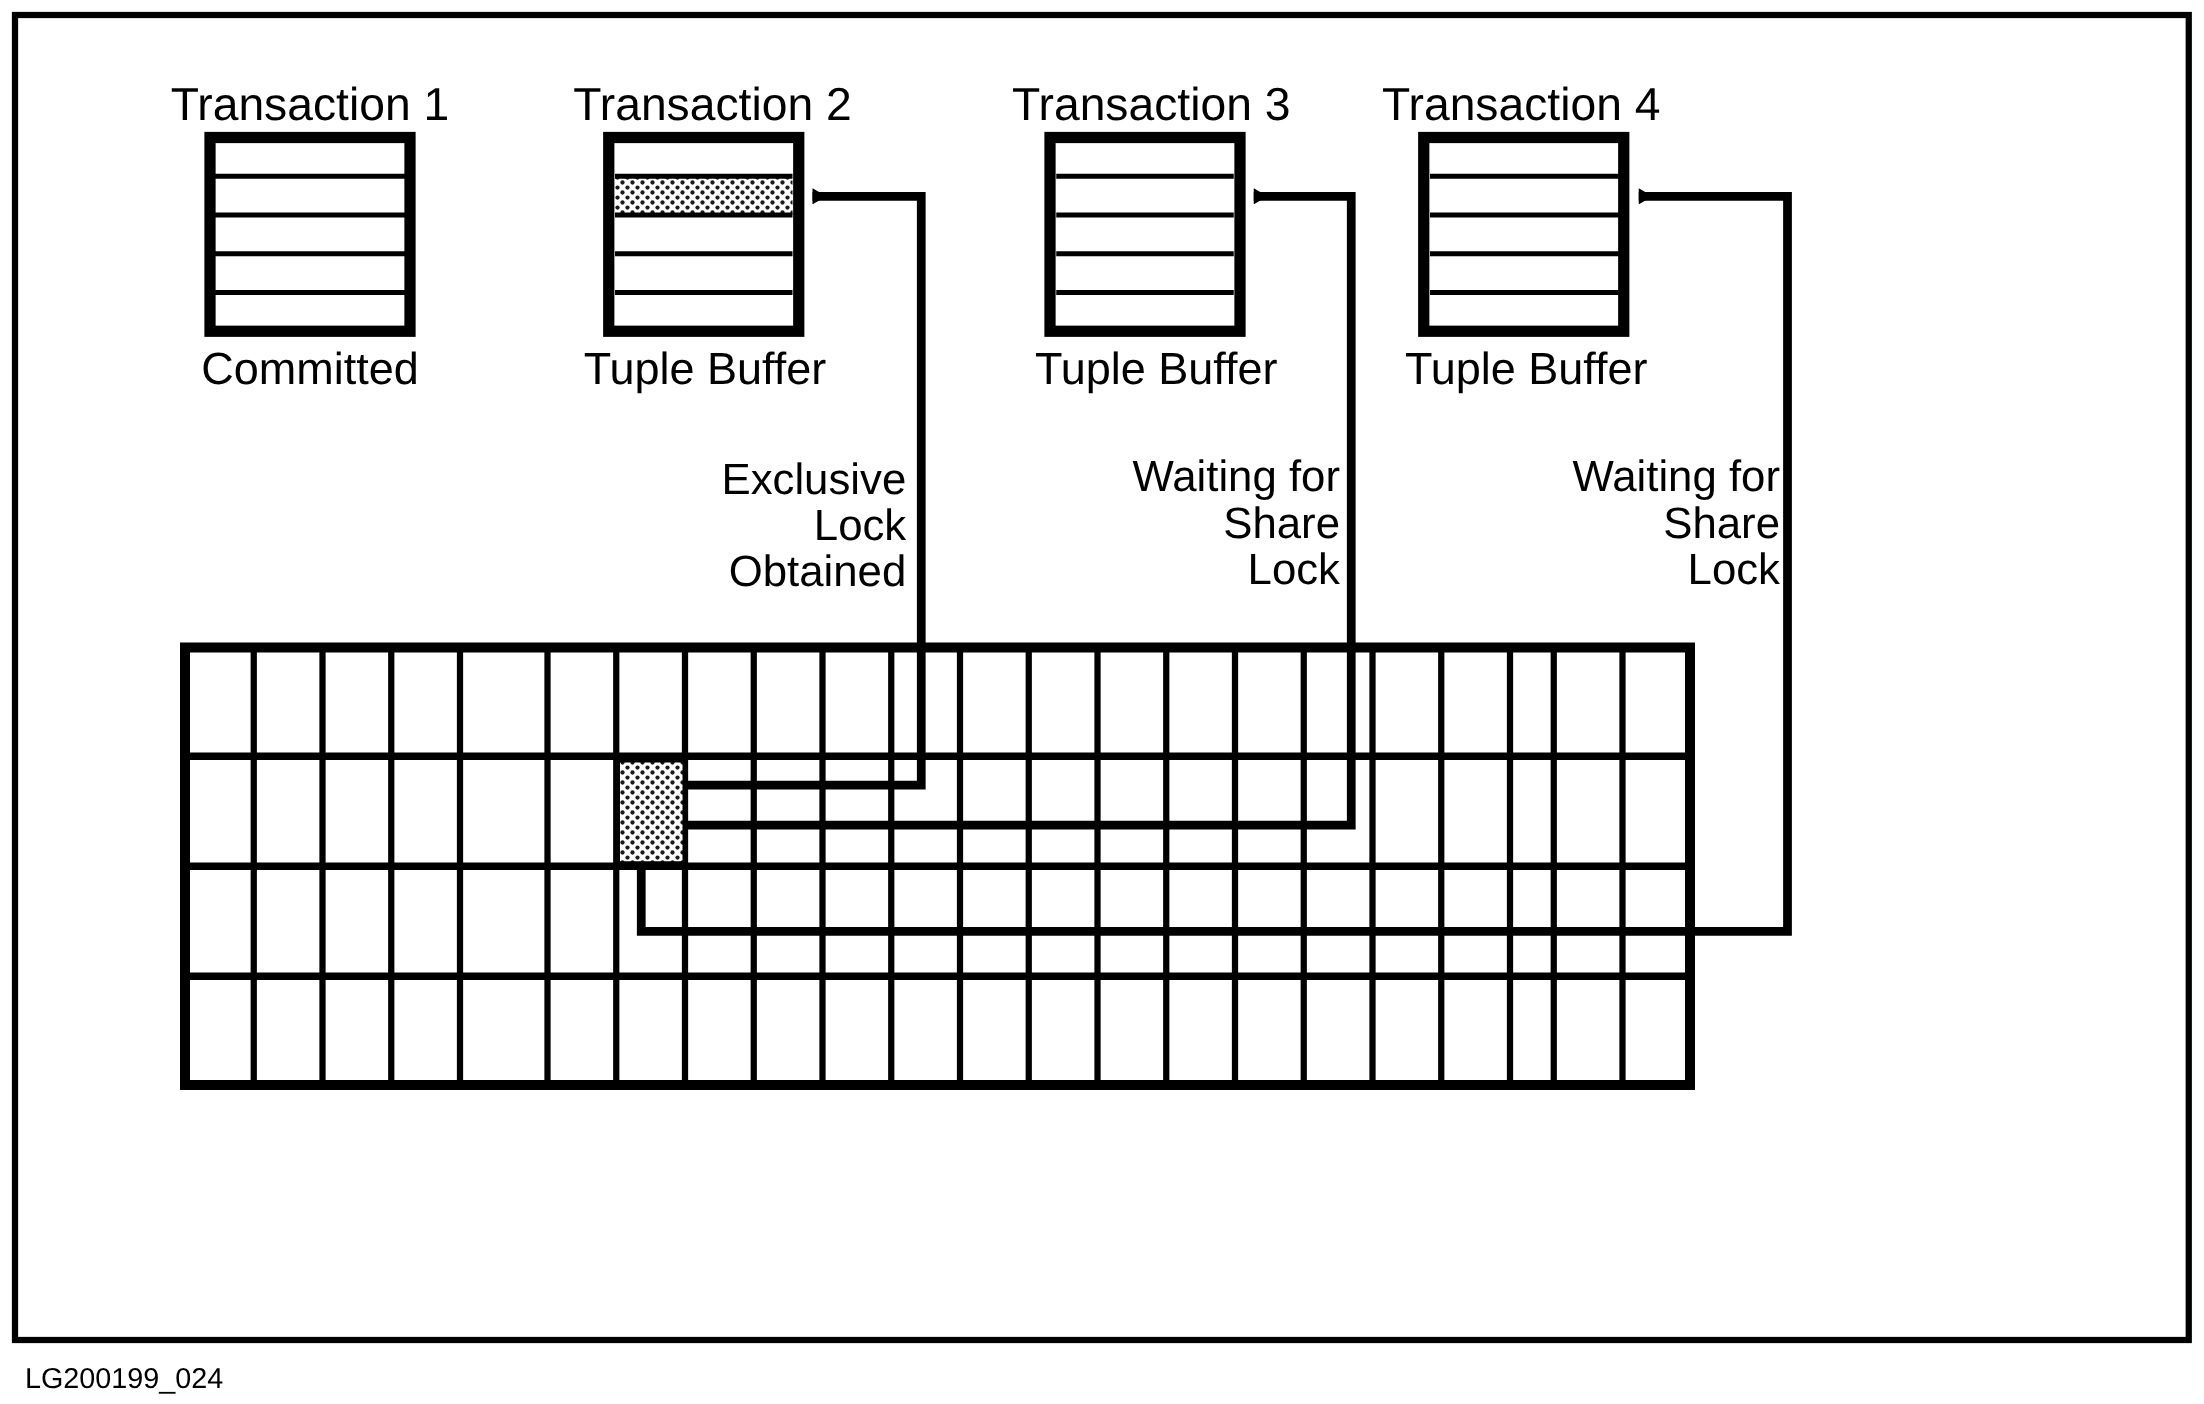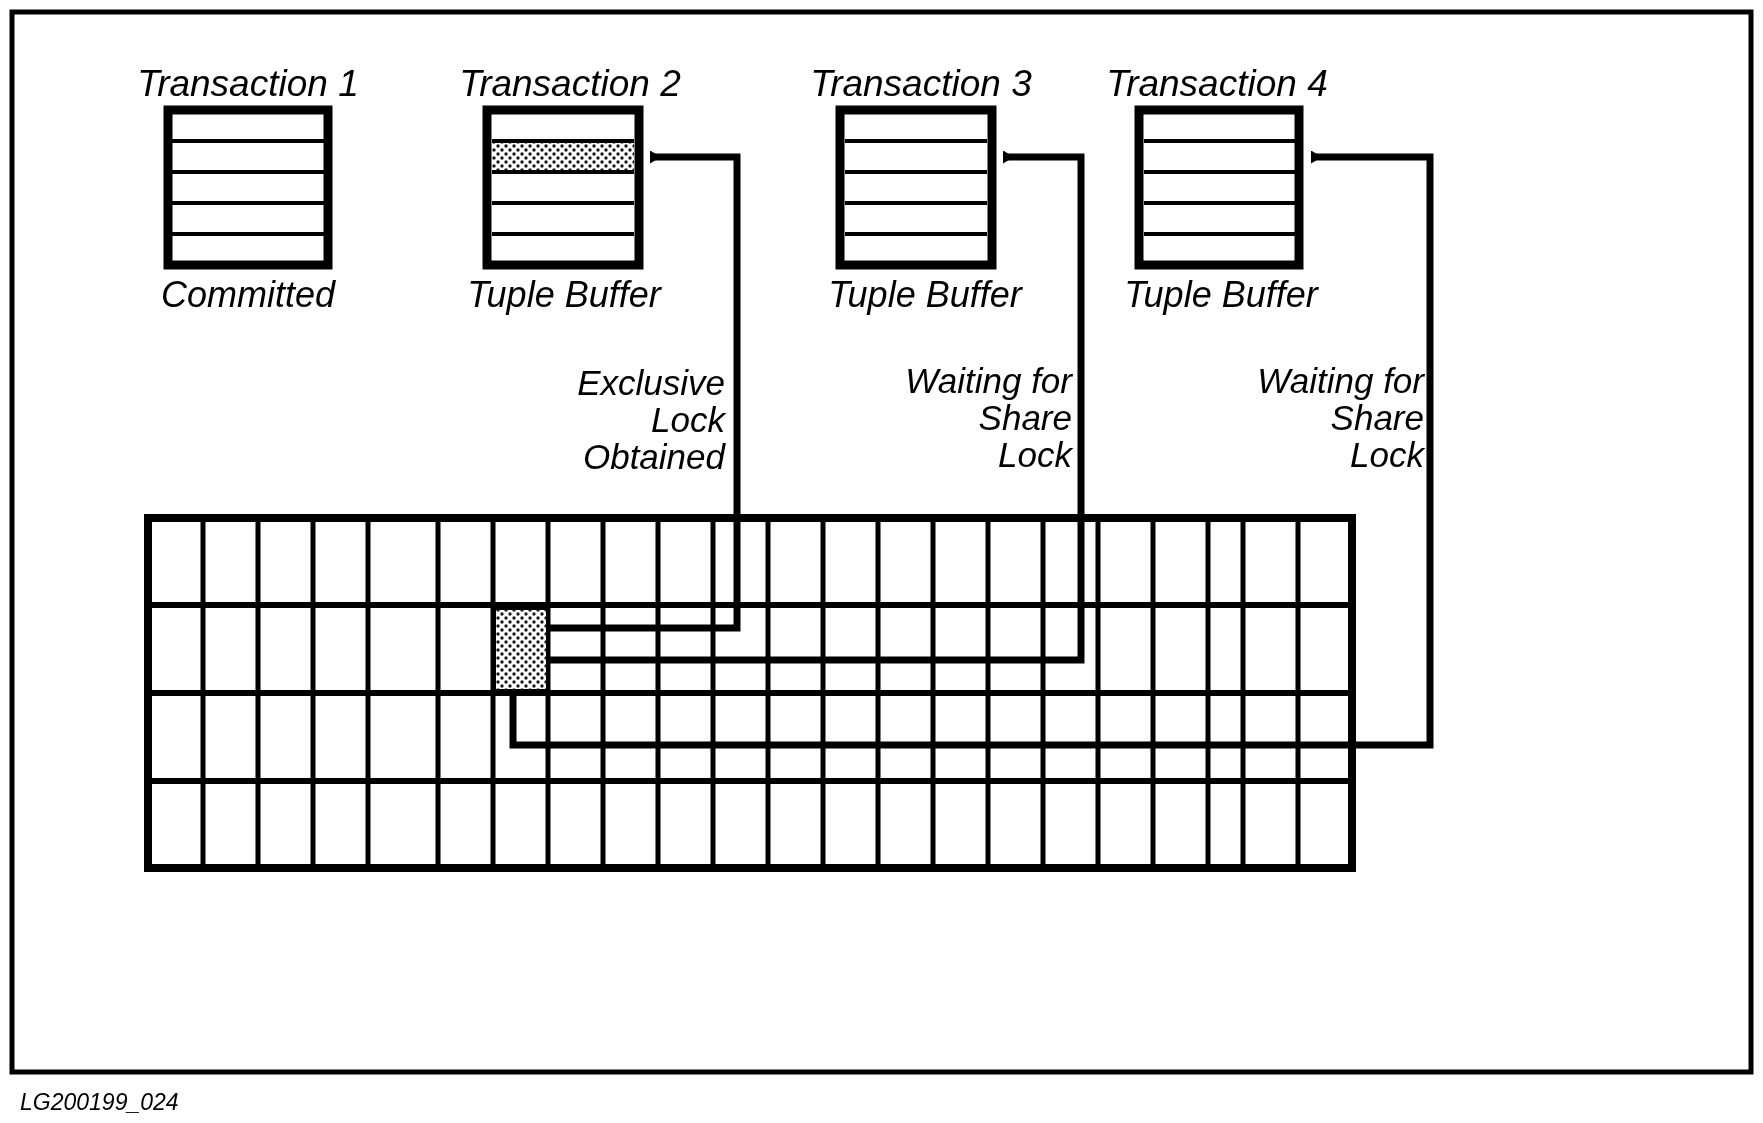--- a/index.html
+++ b/index.html
@@ -1,17 +1,17 @@
 <!DOCTYPE html>
 <html><head>
 <meta charset="utf-8">
 <style>
   html,body{margin:0;padding:0;background:#ffffff;}
   body{width:1763px;height:1123px;font-family:"Liberation Sans",sans-serif;}
-  #stage{position:relative;width:1763px;height:1123px;overflow:hidden;background:#fff;font-style:italic;}
+  #stage{position:relative;width:1763px;height:1123px;overflow:hidden;background:#fff;}
   svg{position:absolute;left:0;top:0;}
   .ttl{font-family:"Liberation Sans",sans-serif;font-size:37px;fill:#000;}
   .cap{font-family:"Liberation Sans",sans-serif;font-size:36px;fill:#000;}
   .ann{font-family:"Liberation Sans",sans-serif;font-size:35px;fill:#000;}
   .foot{font-family:"Liberation Sans",sans-serif;font-size:23px;fill:#000;}
 </style>
 </head>
 <body>
 
 <div id="stage">

